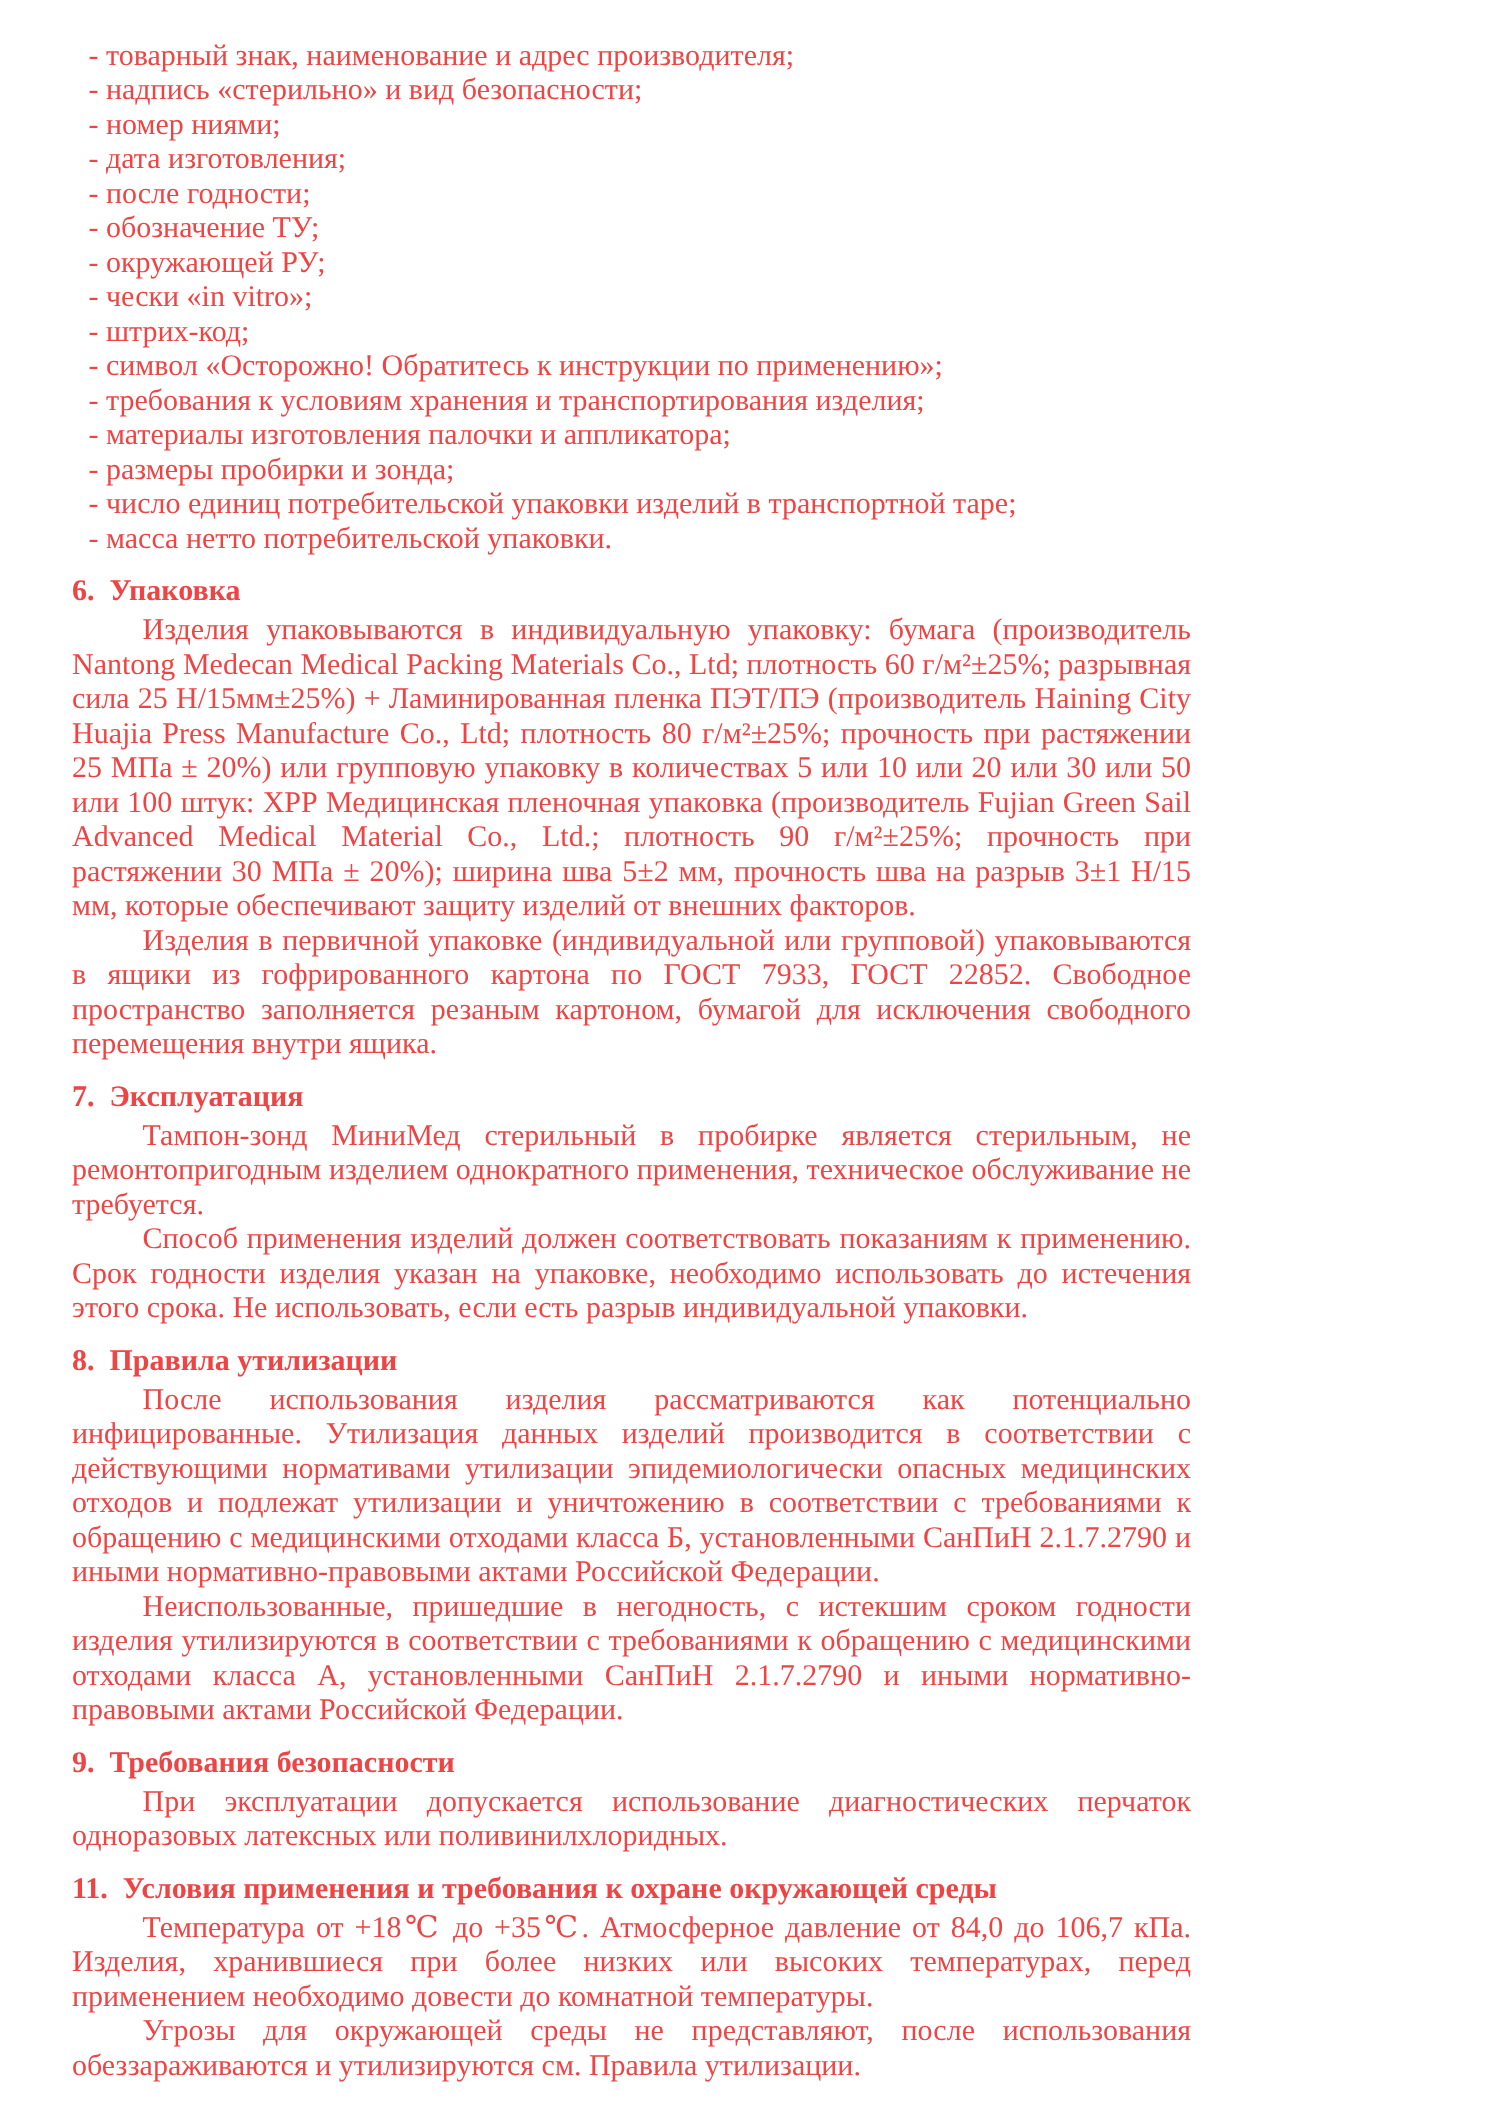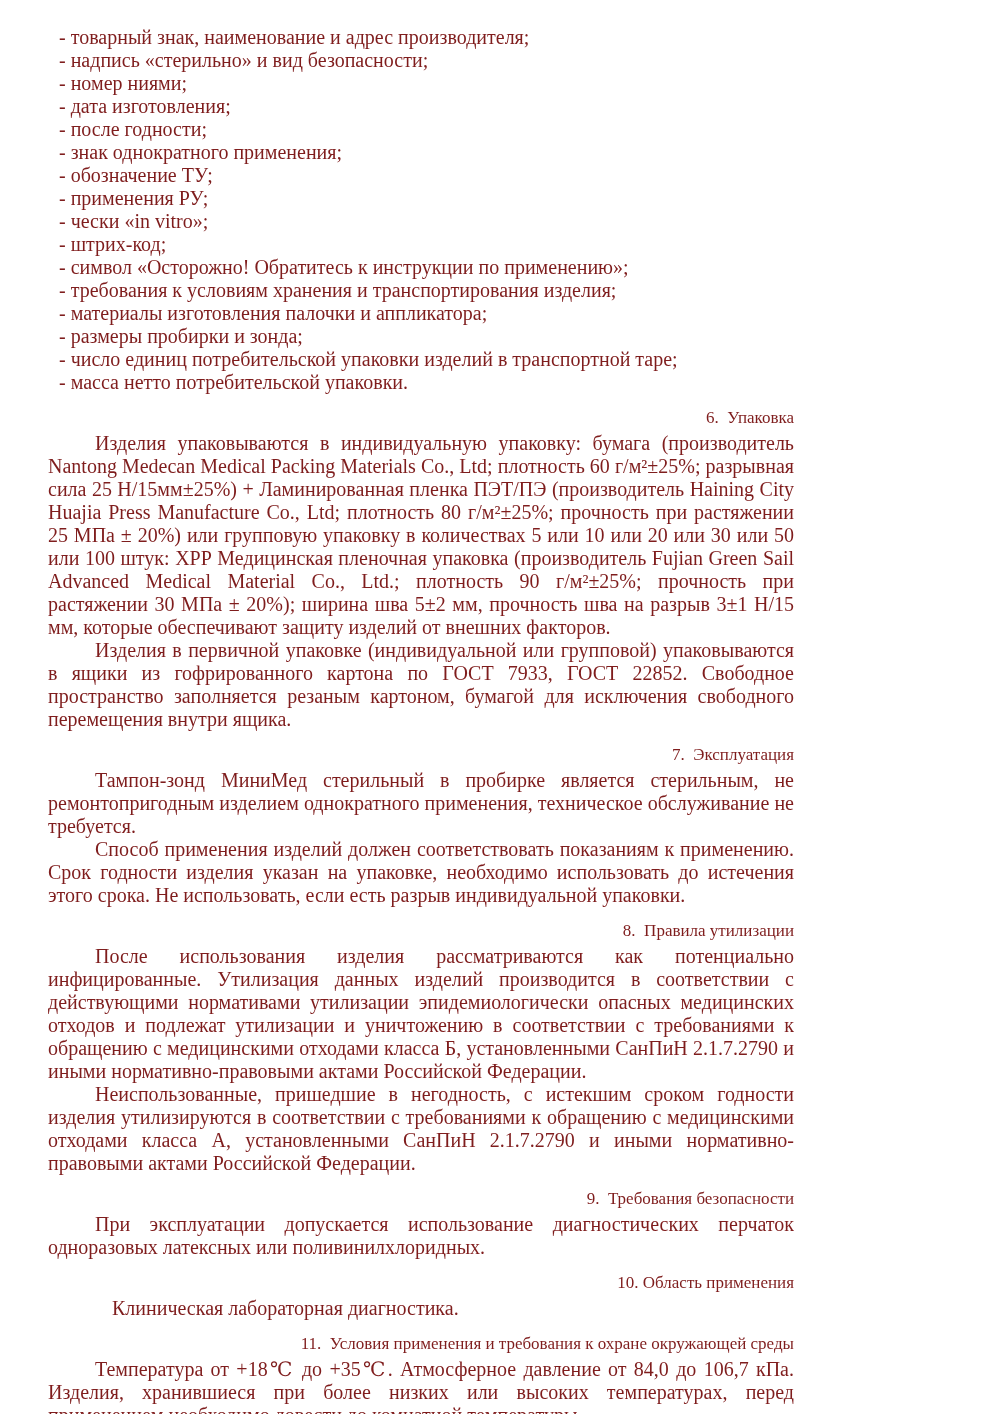--- a/index.html
+++ b/index.html
@@ -6,39 +6,39 @@
     margin: 0;
     padding: 0;
     background: #ffffff;
   }
   .page {
     width: 844px;
     height: 1414px;
     box-sizing: border-box;
     padding: 26px 50px 0 48px;
     background: #ffffff;
-    color: #7f1d1d;
+    color: #ef4444;
     font-family: "Liberation Serif", "DejaVu Serif", serif;
     font-size: 20px;
     line-height: 23px;
     overflow: hidden;
   }
   .list {
     margin: 0;
   }
   .li {
     padding-left: 11px;
     white-space: nowrap;
   }
   .heading {
-    text-align: right;
-    font-weight: normal;
+    text-align: left;
+    font-weight: bold;
     white-space: pre-wrap;
     margin: 12px 0 3px 0;
-    font-size: 17px;
+    font-size: 20px;
     line-height: 23px;
   }
   .para {
     margin: 0;
     text-align: justify;
     text-indent: 47px;
   }
   .para-plain {
     margin: 0;
     text-align: left;
@@ -49,23 +49,22 @@
 <body>
 
 <div class="page">
 
   <div class="list">
     <div class="li">- товарный знак, наименование и адрес производителя;</div>
     <div class="li">- надпись «стерильно» и вид безопасности;</div>
     <div class="li">- номер ниями;</div>
     <div class="li">- дата изготовления;</div>
     <div class="li">- после годности;</div>
-    <div class="li">- знак однократного применения;</div>
     <div class="li">- обозначение ТУ;</div>
-    <div class="li">- применения РУ;</div>
+    <div class="li">- окружающей РУ;</div>
     <div class="li">- чески «in vitro»;</div>
     <div class="li">- штрих-код;</div>
     <div class="li">- символ «Осторожно! Обратитесь к инструкции по применению»;</div>
     <div class="li">- требования к условиям хранения и транспортирования изделия;</div>
     <div class="li">- материалы изготовления палочки и аппликатора;</div>
     <div class="li">- размеры пробирки и зонда;</div>
     <div class="li">- число единиц потребительской упаковки изделий в транспортной таре;</div>
     <div class="li">- масса нетто потребительской упаковки.</div>
   </div>
 
@@ -85,24 +84,20 @@
     <div class="heading">8.&nbsp;&nbsp;Правила утилизации</div>
     <p class="para">После использования изделия рассматриваются как потенциально инфицированные. Утилизация данных изделий производится в соответствии с действующими нормативами утилизации эпидемиологи­чески опасных медицинских отходов и подлежат утилизации и уничтожению в соответствии с требова­ниями к обращению с медицинскими отходами класса Б, установленными СанПиН 2.1.7.2790 и иными нормативно-правовыми актами Российской Федерации.</p>
     <p class="para">Неиспользованные, пришедшие в негодность, с истекшим сроком годности изделия утилизируются в соответствии с требованиями к обращению с медицинскими отходами класса А, установленными Сан­ПиН 2.1.7.2790 и иными нормативно-правовыми актами Российской Федерации.</p>
   </div>
 
   <div class="section">
     <div class="heading">9.&nbsp;&nbsp;Требования безопасности</div>
     <p class="para">При эксплуатации допускается использование диагностических перчаток одноразовых латексных или поливинилхлоридных.</p>
   </div>
 
-  <div class="section">
-    <div class="heading">10. Область применения</div>
-    <p class="para-plain">Клиническая лабораторная диагностика.</p>
-  </div>
 
   <div class="section">
     <div class="heading">11.&nbsp;&nbsp;Условия применения и требования к охране окружающей среды</div>
     <p class="para">Температура от +18℃ до +35℃. Атмосферное давление от 84,0 до 106,7 кПа. Изделия, хранившиеся при более низких или высоких температурах, перед применением необходимо довести до комнатной тем­пературы.</p>
     <p class="para">Угрозы для окружающей среды не представляют, после использования обеззараживаются и утили­зируются см. Правила утилизации.</p>
   </div>
 
 </div>
 
 </body></html>

